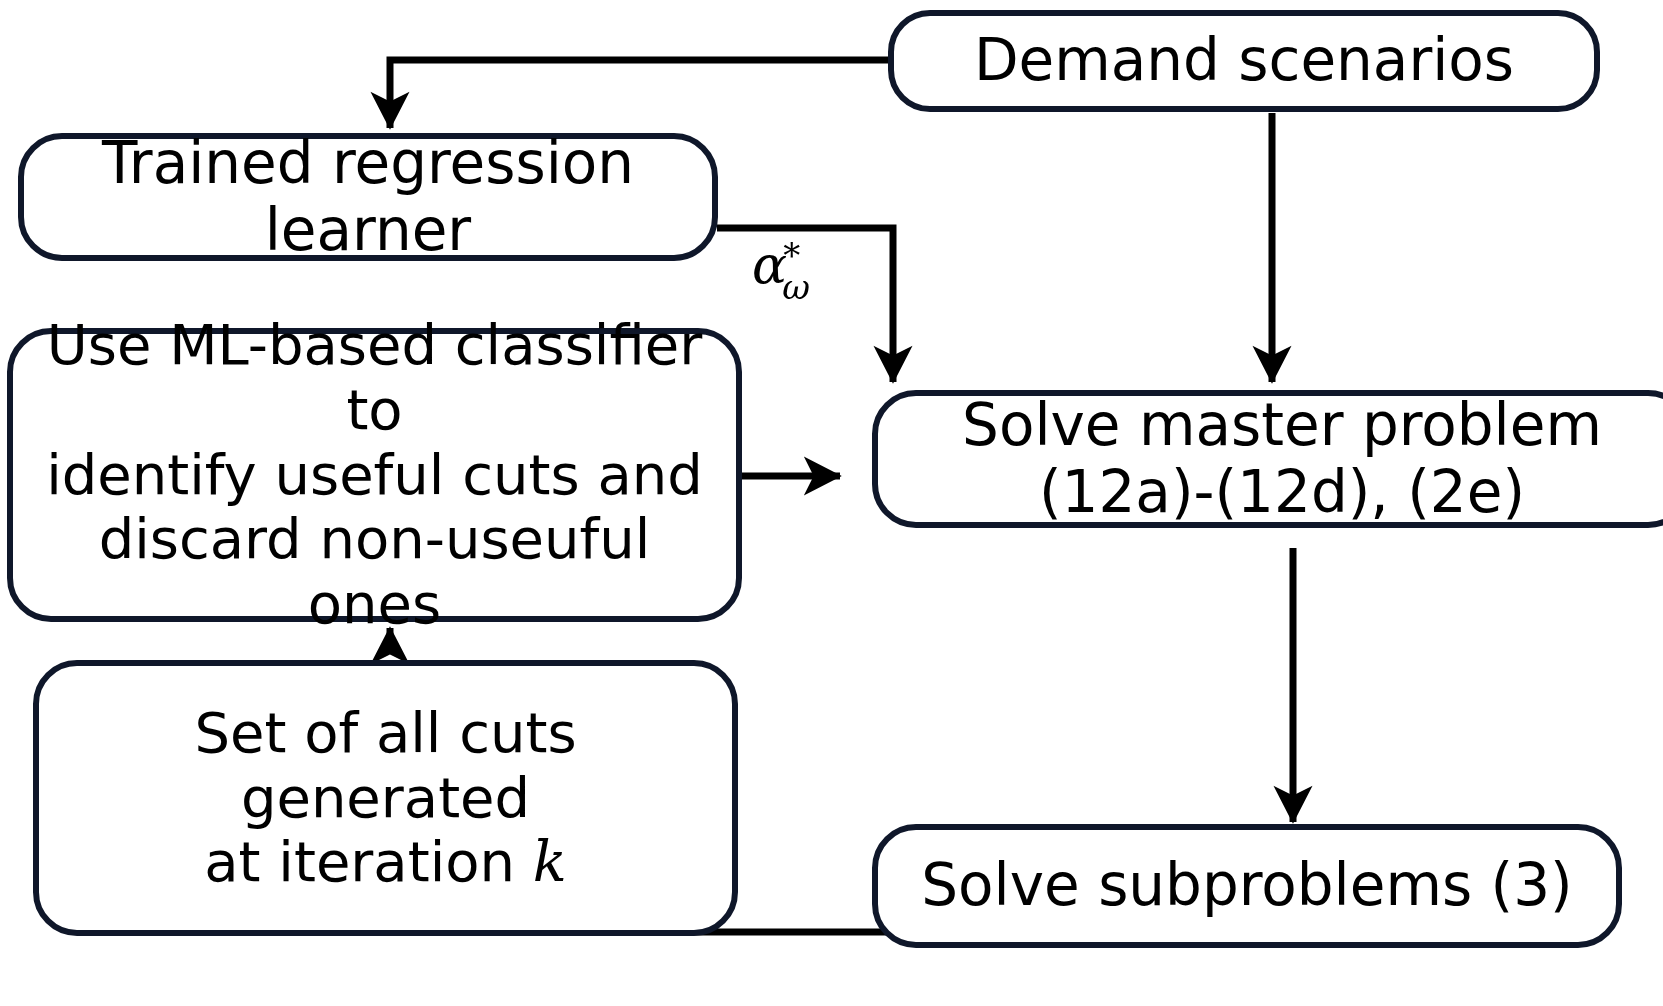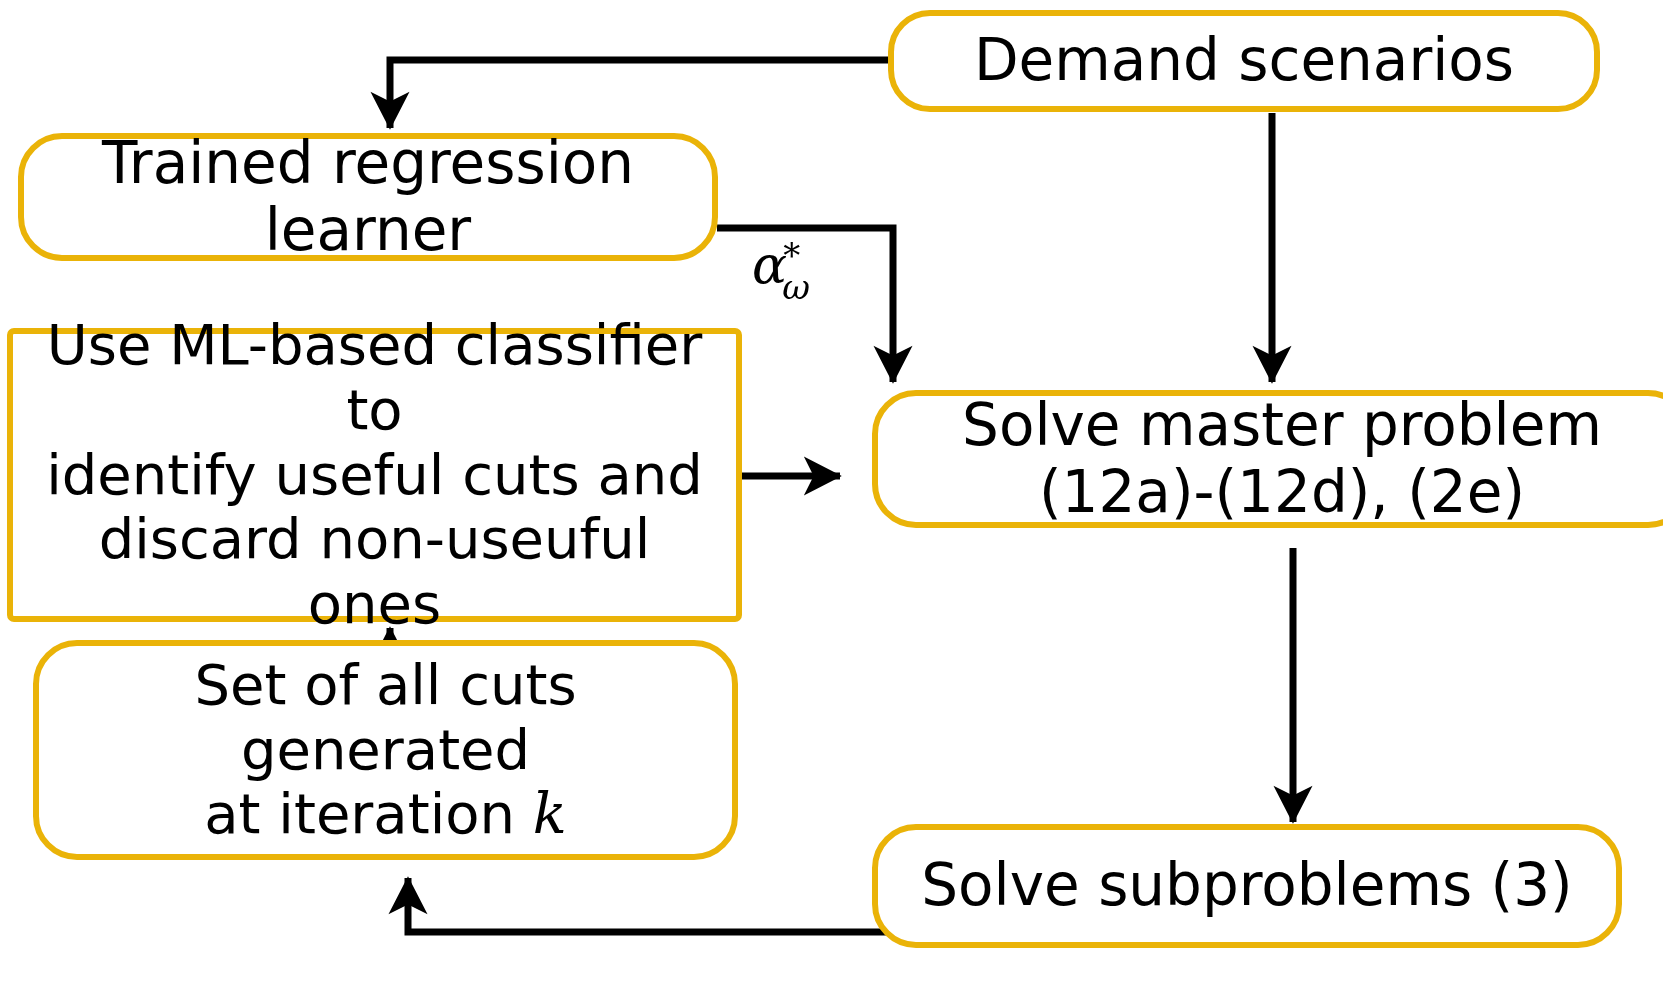--- a/index.html
+++ b/index.html
@@ -19,21 +19,21 @@
     position: absolute;
     left: 0;
     top: 0;
     width: 1663px;
     height: 1006px;
   }
   .node-box {
     position: absolute;
     box-sizing: border-box;
     background: #ffffff;
-    border: 6px solid #eab308;
+    border: 6px solid #0f172a;
     border-radius: 44px;
     display: flex;
     align-items: center;
     justify-content: center;
     text-align: center;
   }
   .node-label {
     color: #000000;
     line-height: 1.16;
     padding: 0 14px;
@@ -103,32 +103,32 @@
 
   <div class="node-box" style="left:18px; top:133px; width:700px; height:128px;">
     <div class="node-label sz-58">Trained regression
 learner</div>
   </div>
 
   <div class="edge-label" style="left:752px; top:236px;">
     <span>α</span><span class="sup">*</span><span class="sub">ω</span>
   </div>
 
-  <div class="node-box" style="left:7px; top:328px; width:735px; height:294px;border-radius:7px;">
+  <div class="node-box" style="left:7px; top:328px; width:735px; height:294px;">
     <div class="node-label sz-56">Use ML-based classifier to
 identify useful cuts and
 discard non-useuful ones</div>
   </div>
 
   <div class="node-box" style="left:872px; top:390px; width:820px; height:138px;">
     <div class="node-label sz-58">Solve master problem
 (12a)-(12d), (2e)</div>
   </div>
 
-  <div class="node-box" style="left:33px; top:640px; width:705px; height:220px;">
+  <div class="node-box" style="left:33px; top:660px; width:705px; height:276px;">
     <div class="node-label sz-56"><span>Set of all cuts generated
 at iteration </span><span class="ital">k</span></div>
   </div>
 
   <div class="node-box" style="left:872px; top:824px; width:750px; height:124px;">
     <div class="node-label sz-58">Solve subproblems (3)</div>
   </div>
 
 </div>
 

